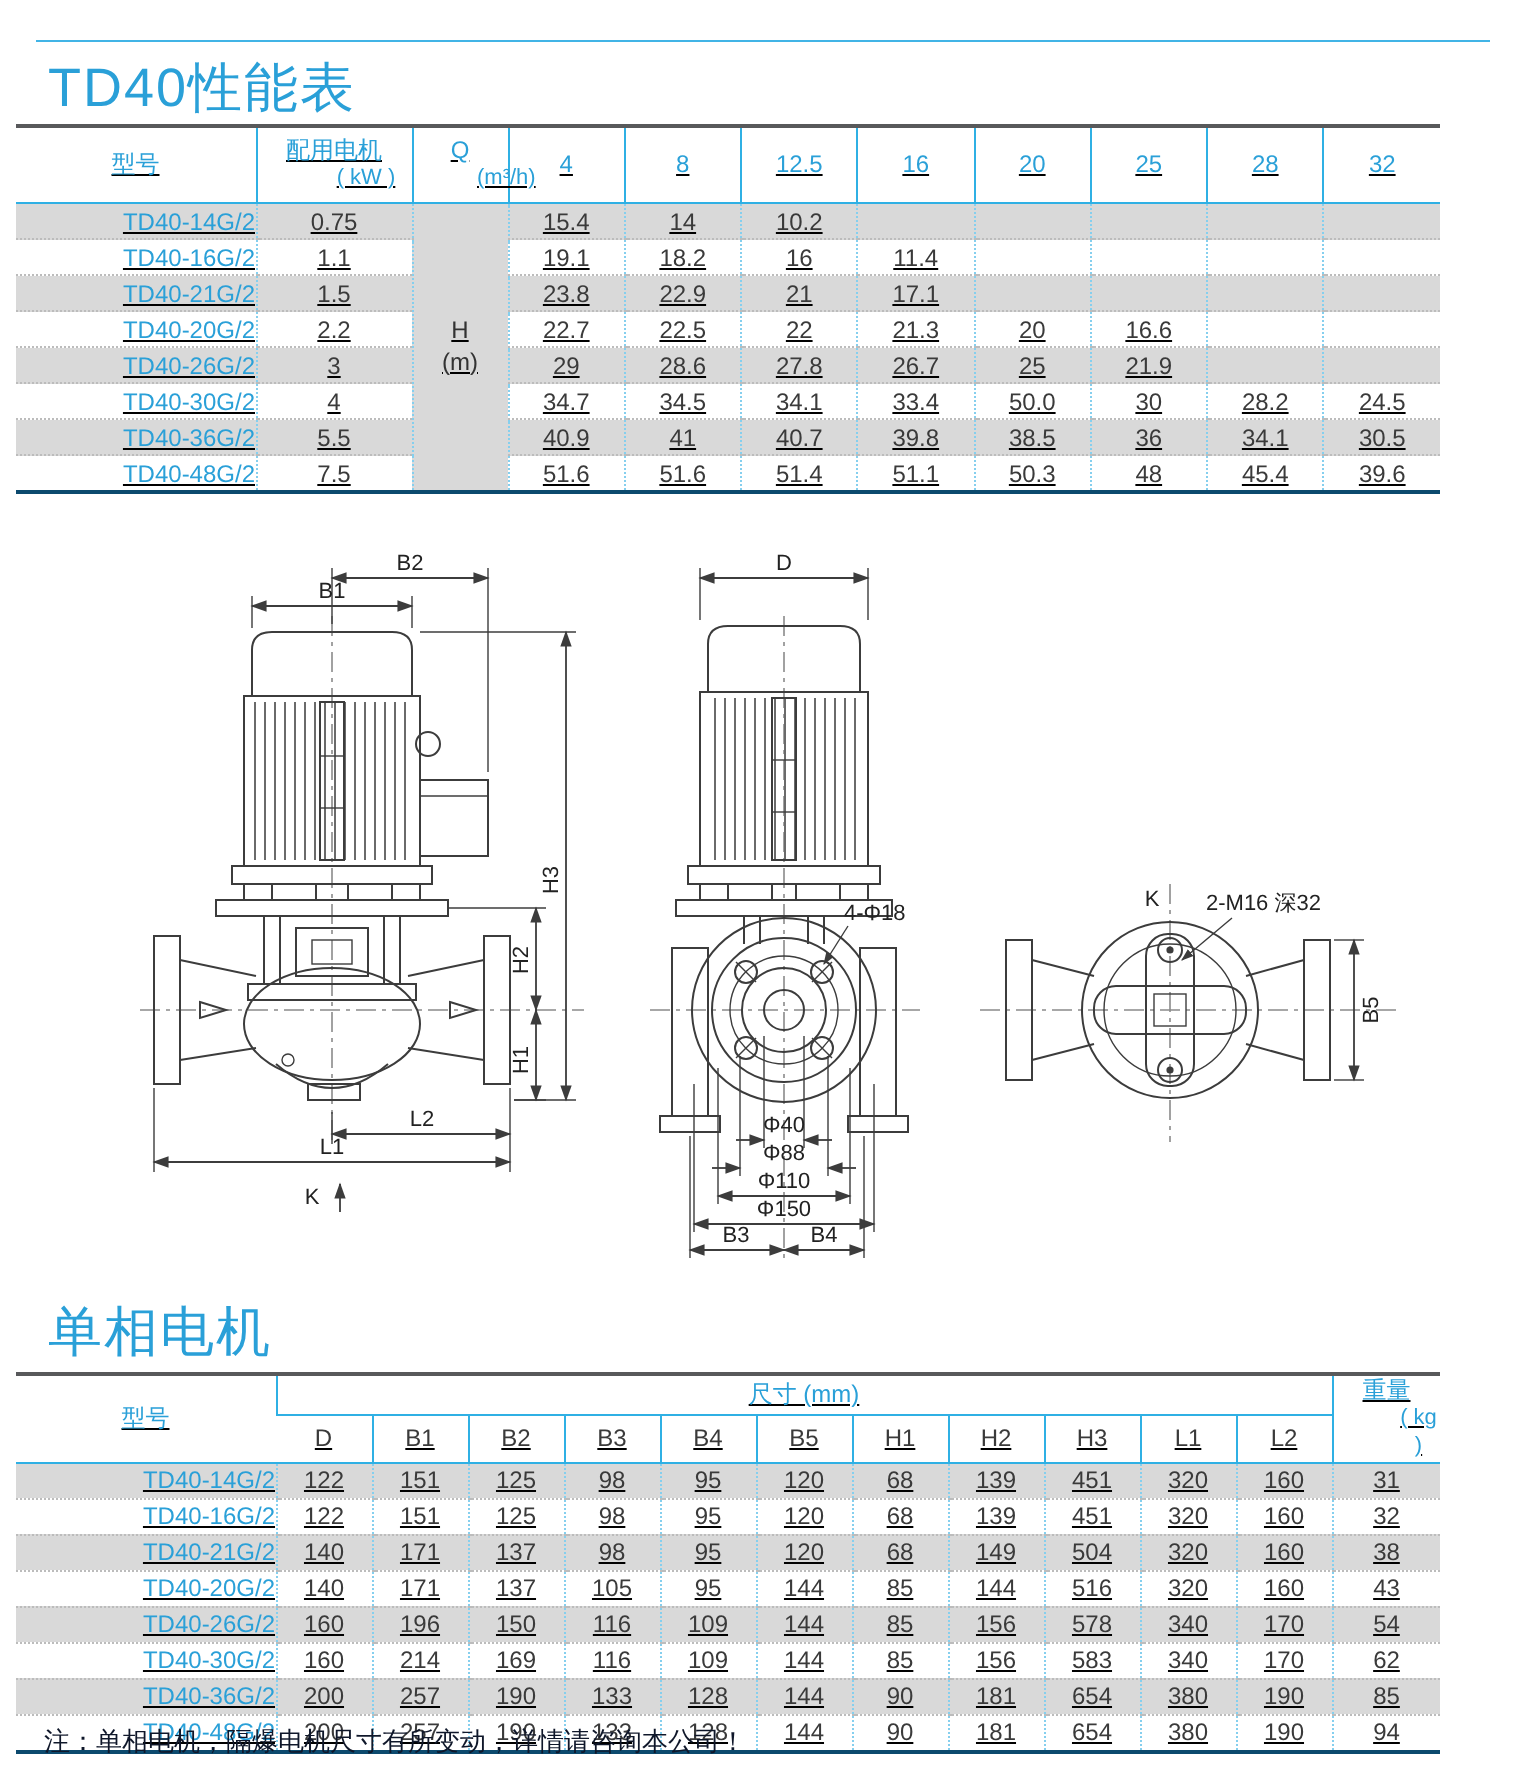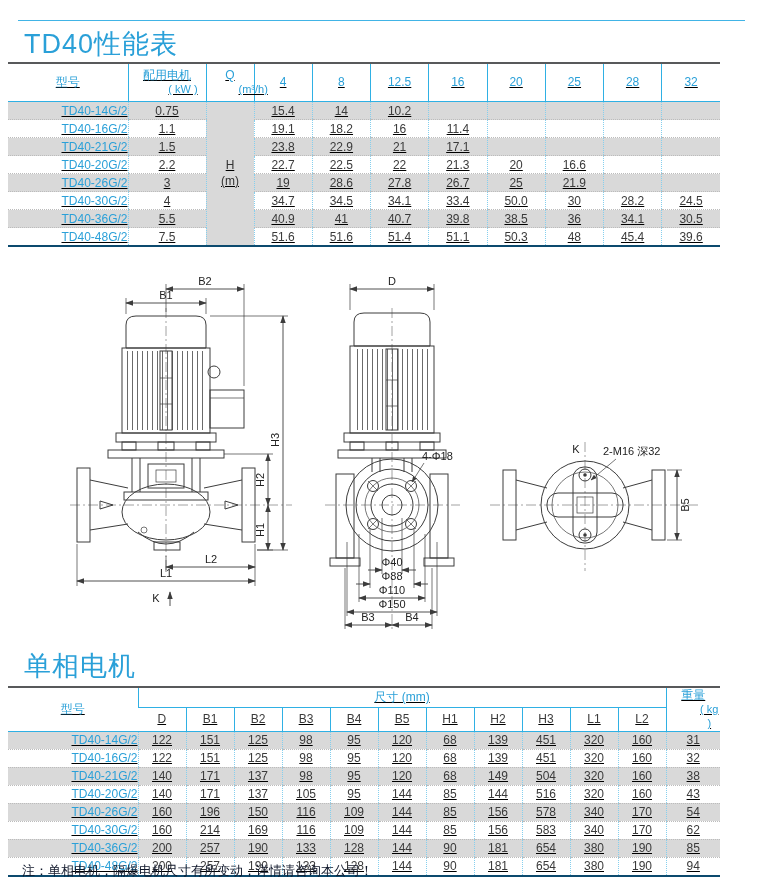--- a/index.html
+++ b/index.html
@@ -133,21 +133,21 @@
           <td>22</td>
           <td>21.3</td>
           <td>20</td>
           <td>16.6</td>
           <td></td>
           <td></td>
         </tr>
         <tr class="g">
           <td class="model">TD40-26G/2</td>
           <td>3</td>
-          <td>19</td>
+          <td>29</td>
           <td>28.6</td>
           <td>27.8</td>
           <td>26.7</td>
           <td>25</td>
           <td>21.9</td>
           <td></td>
           <td></td>
         </tr>
         <tr class="w">
           <td class="model">TD40-30G/2</td>

